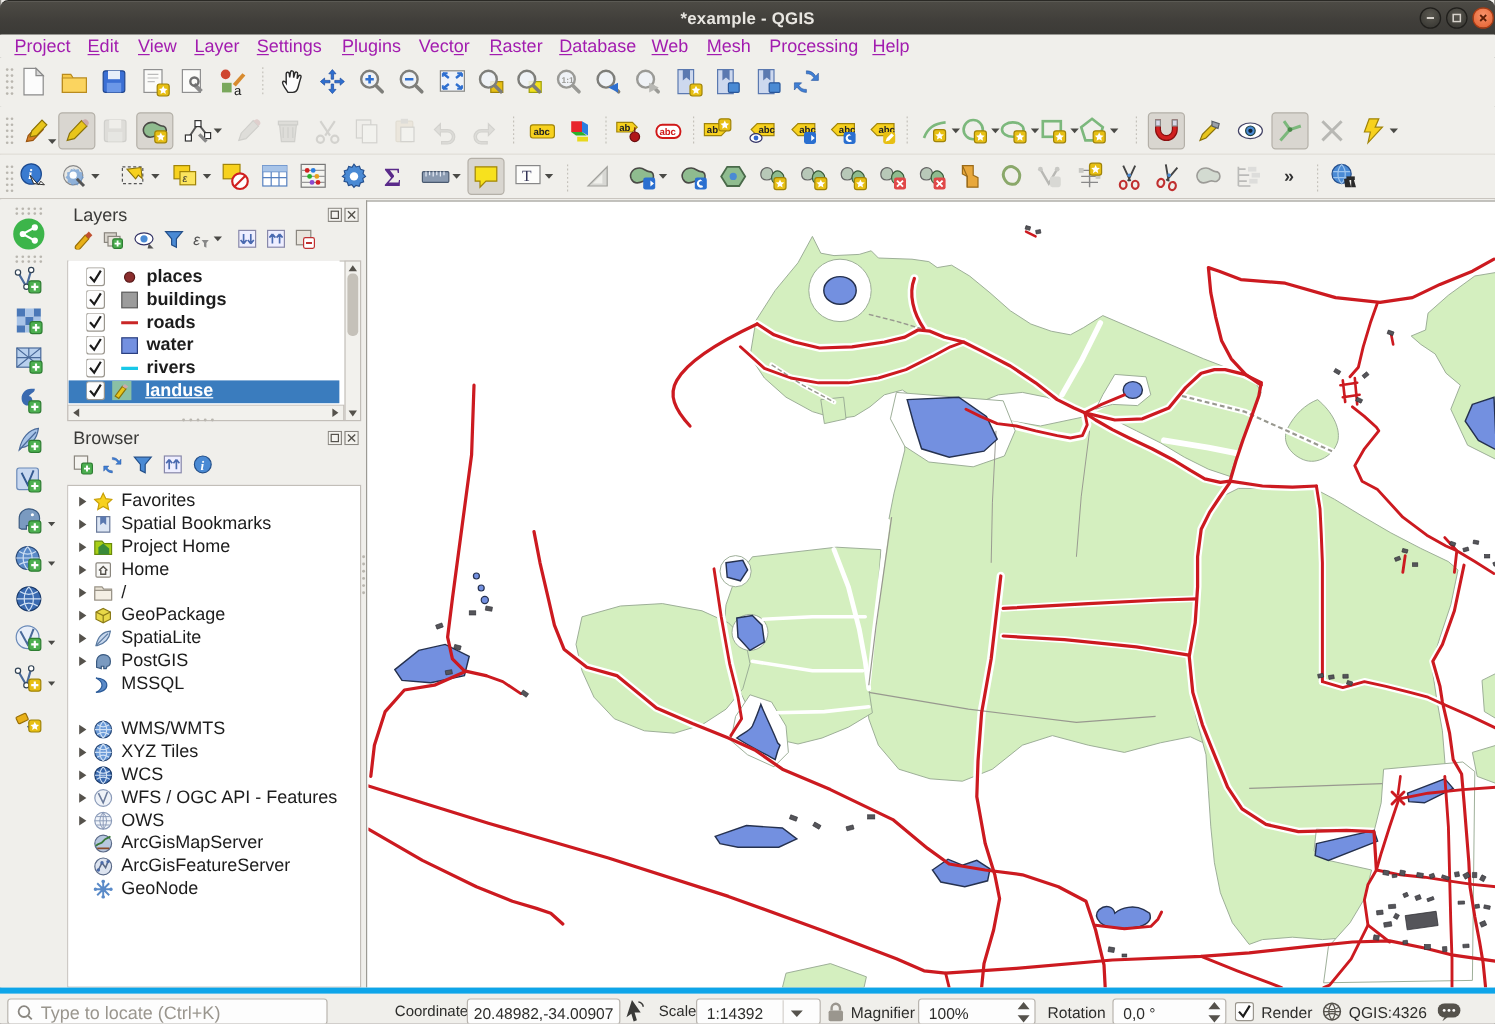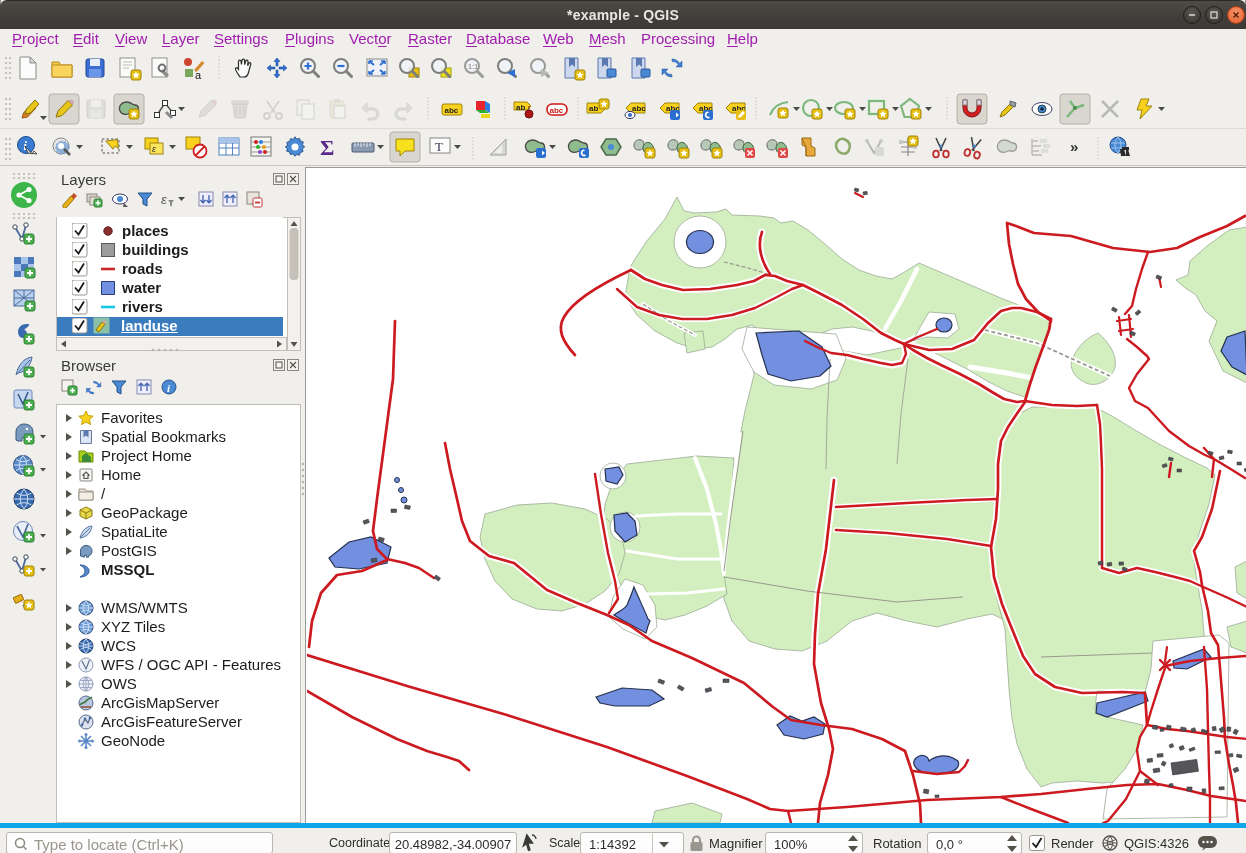--- a/index.html
+++ b/index.html
@@ -963,21 +963,21 @@
       </div>
       <div class="brow" style="top:137px;">
         <svg style="position:absolute;left:7px;top:4px;" width="8" height="10">
           <path d="M1 1l6 4-6 4z" fill="#55524c"></path>
         </svg>
         <svg style="position:absolute;left:20px;top:1px;" width="16" height="16">
           <path d="M2.5 13v-5c0-3.5 2.8-5.5 5.5-5.5s6 1.4 6 5.5c0 2.8-1.4 4.2-2.8 4.2l-.7 2h-2v-2H6.4v2z" fill="#7a9ac0" stroke="#3a5a80"></path>
         </svg>
         <span style="position:absolute;left:43px;top:0px;">PostGIS</span>
       </div>
-      <div class="brow" style="top:156px;font-weight:bold;">
+      <div class="brow" style="top:156px;">
         <svg style="position:absolute;left:20px;top:1px;" width="16" height="16">
           <path d="M2 3c5 0 9 2.5 9 6s-4 6-9 6c3-1.5 5-3.5 5-6S5 4.5 2 3z" fill="#5a8ac8" stroke="#2a5a98"></path>
         </svg>
         <span style="position:absolute;left:43px;top:0px;">MSSQL</span>
       </div>
       <div class="brow" style="top:194px;">
         <svg style="position:absolute;left:7px;top:4px;" width="8" height="10">
           <path d="M1 1l6 4-6 4z" fill="#55524c"></path>
         </svg>
         <svg style="position:absolute;left:20px;top:1px;" width="16" height="16">

